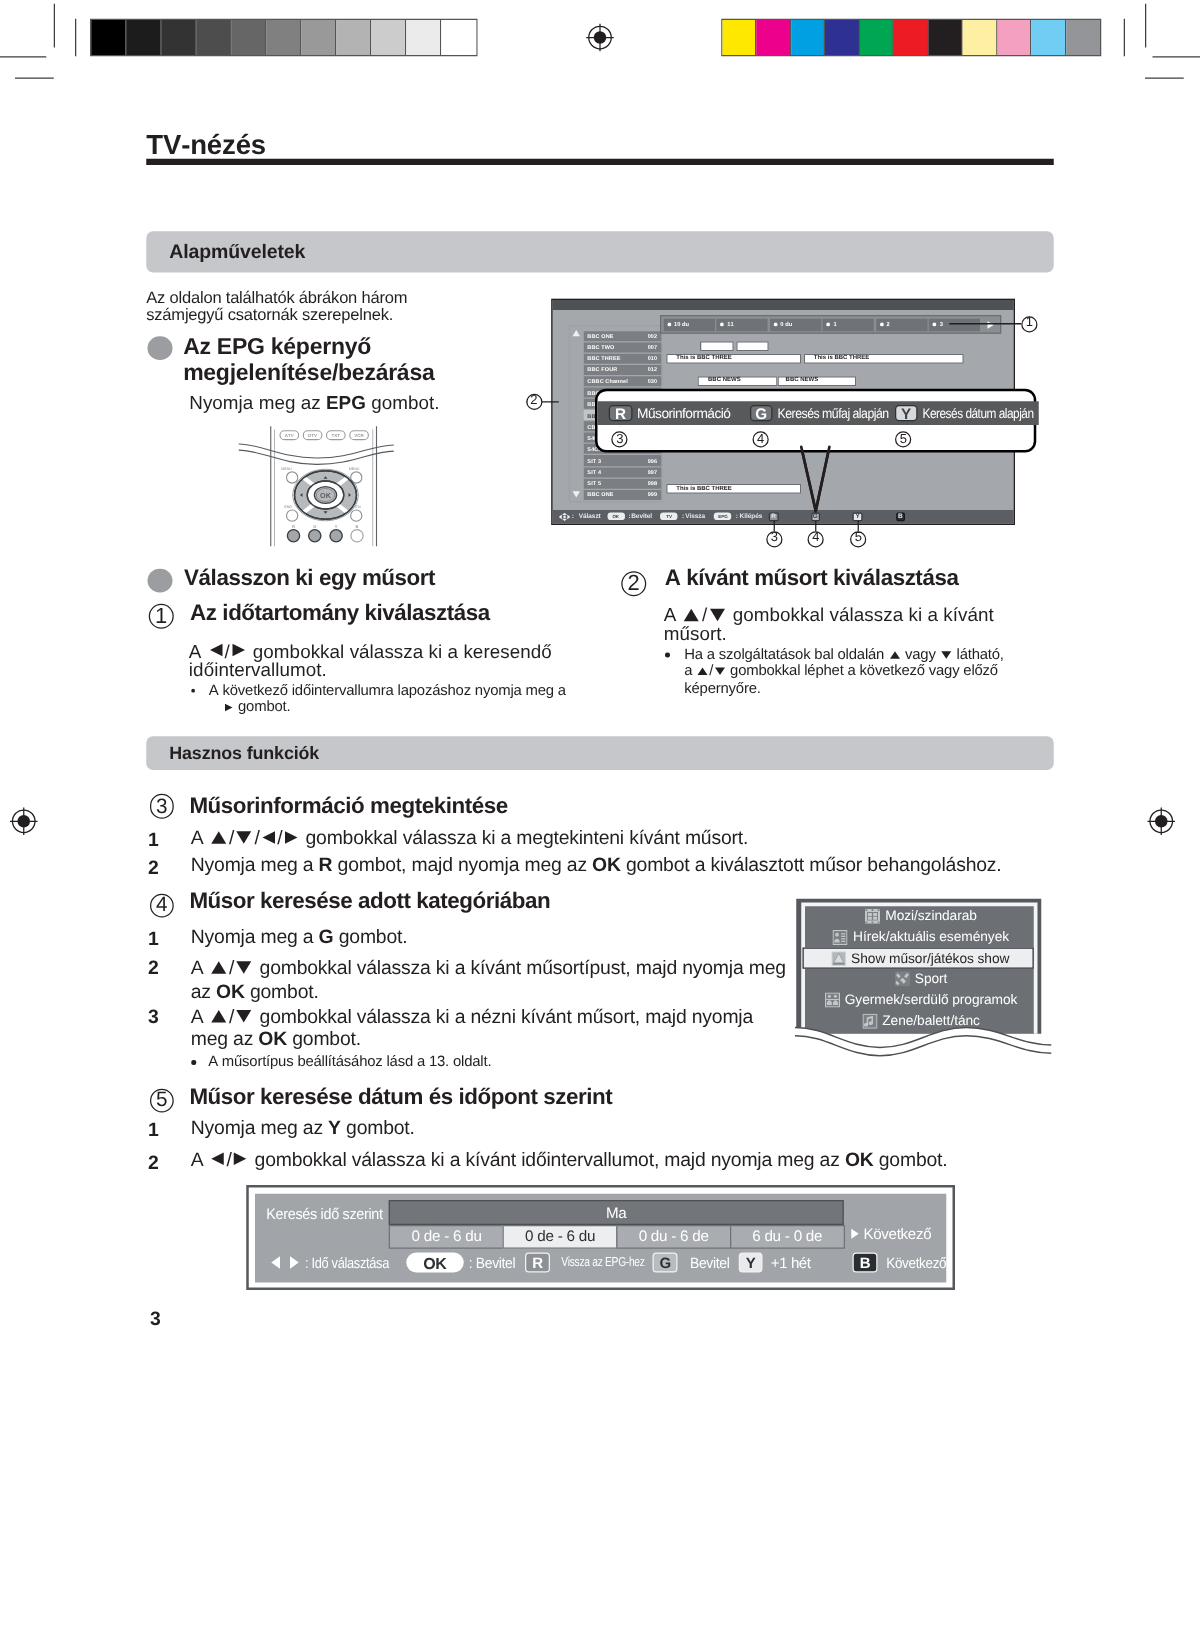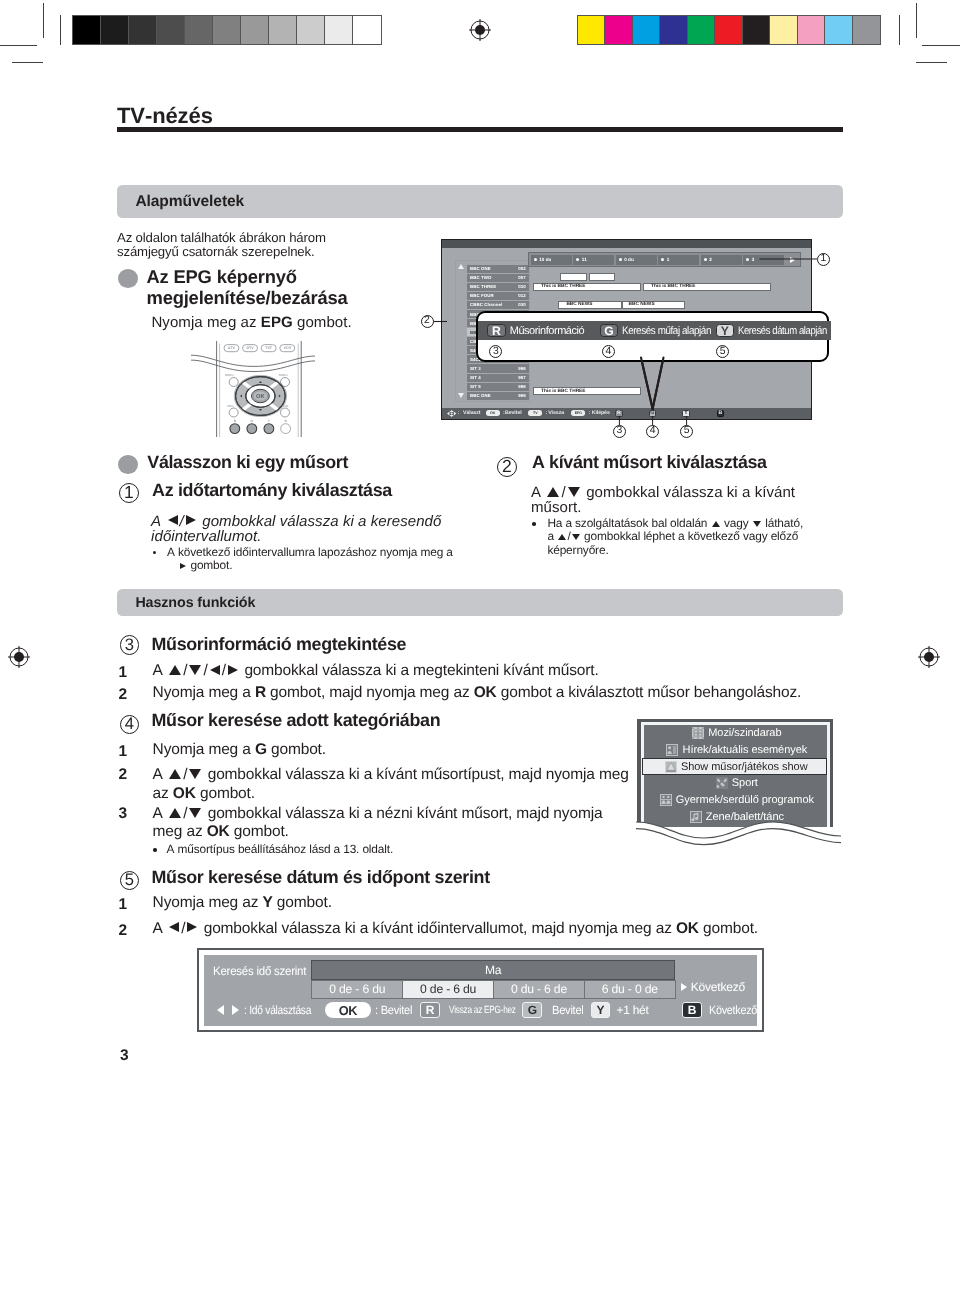--- a/index.html
+++ b/index.html
@@ -427,21 +427,21 @@
         <text x="97.2" y="13.4">VCR</text>
       </g>
     </g>
   </svg>
 
   <div class="dot-gray" style="left:118.3px;top:454.8px;width:20.1px;height:19.5px;"></div>
   <div class="hd2" style="left:147.3px;top:452.6px;font-size:17.9px;">Válasszon ki egy műsort</div>
 
   <div class="numcirc" style="left:118.8px;top:482.7px;width:20px;height:20px;font-size:17.5px;">1</div>
   <div class="hd2" style="left:152.1px;top:481.1px;font-size:17.9px;">Az időtartomány kiválasztása</div>
-  <div class="body-t" style="left:151.1px;top:513.5px;width:320px;font-size:15.05px;line-height:15.4px;letter-spacing:.05px;font-style:italic;">A <span class="ar left"></span>/<span class="ar right"></span> gombokkal válassza ki a keresendő<br>időintervallumot.</div>
+  <div class="body-t" style="left:151.1px;top:513.5px;width:320px;font-size:15.05px;line-height:15.4px;letter-spacing:.05px;">A <span class="ar left"></span>/<span class="ar right"></span> gombokkal válassza ki a keresendő<br>időintervallumot.</div>
   <div class="abs" style="left:152.6px;top:550.5px;width:3.5px;height:3.5px;border-radius:50%;background:#231f20;"></div>
   <div class="small-t" style="left:167.1px;top:545.6px;width:330px;font-size:11.9px;line-height:13.3px;white-space:nowrap;">A következő időintervallumra lapozáshoz nyomja meg a<br><span class="ar2 right" style="margin-left:13px;"></span> gombot.</div>
 
   <div class="numcirc" style="left:496.8px;top:456.7px;width:20px;height:20px;font-size:17.5px;">2</div>
   <div class="hd2" style="left:531.9px;top:452.6px;font-size:17.9px;">A kívánt műsort kiválasztása</div>
   <div class="body-t" style="left:531px;top:485px;width:310px;font-size:15.05px;line-height:15.4px;letter-spacing:.05px;">A <span class="ar up"></span>/<span class="ar down"></span> gombokkal válassza ki a kívánt<br>műsort.</div>
   <div class="abs" style="left:532.3px;top:522.1px;width:3.5px;height:3.5px;border-radius:50%;background:#231f20;"></div>
   <div class="small-t" style="left:547.4px;top:517.2px;width:290px;font-size:11.9px;line-height:13.3px;">Ha a szolgáltatások bal oldalán <span class="ar2 up"></span> vagy <span class="ar2 down"></span> látható,<br>a <span class="ar2 up"></span>/<span class="ar2 down"></span> gombokkal léphet a következő vagy előző<br>képernyőre.</div>
 
   <div class="bar-gray" style="left:116.9px;top:588.9px;width:726.1px;height:27.6px;font-size:14.3px;">

